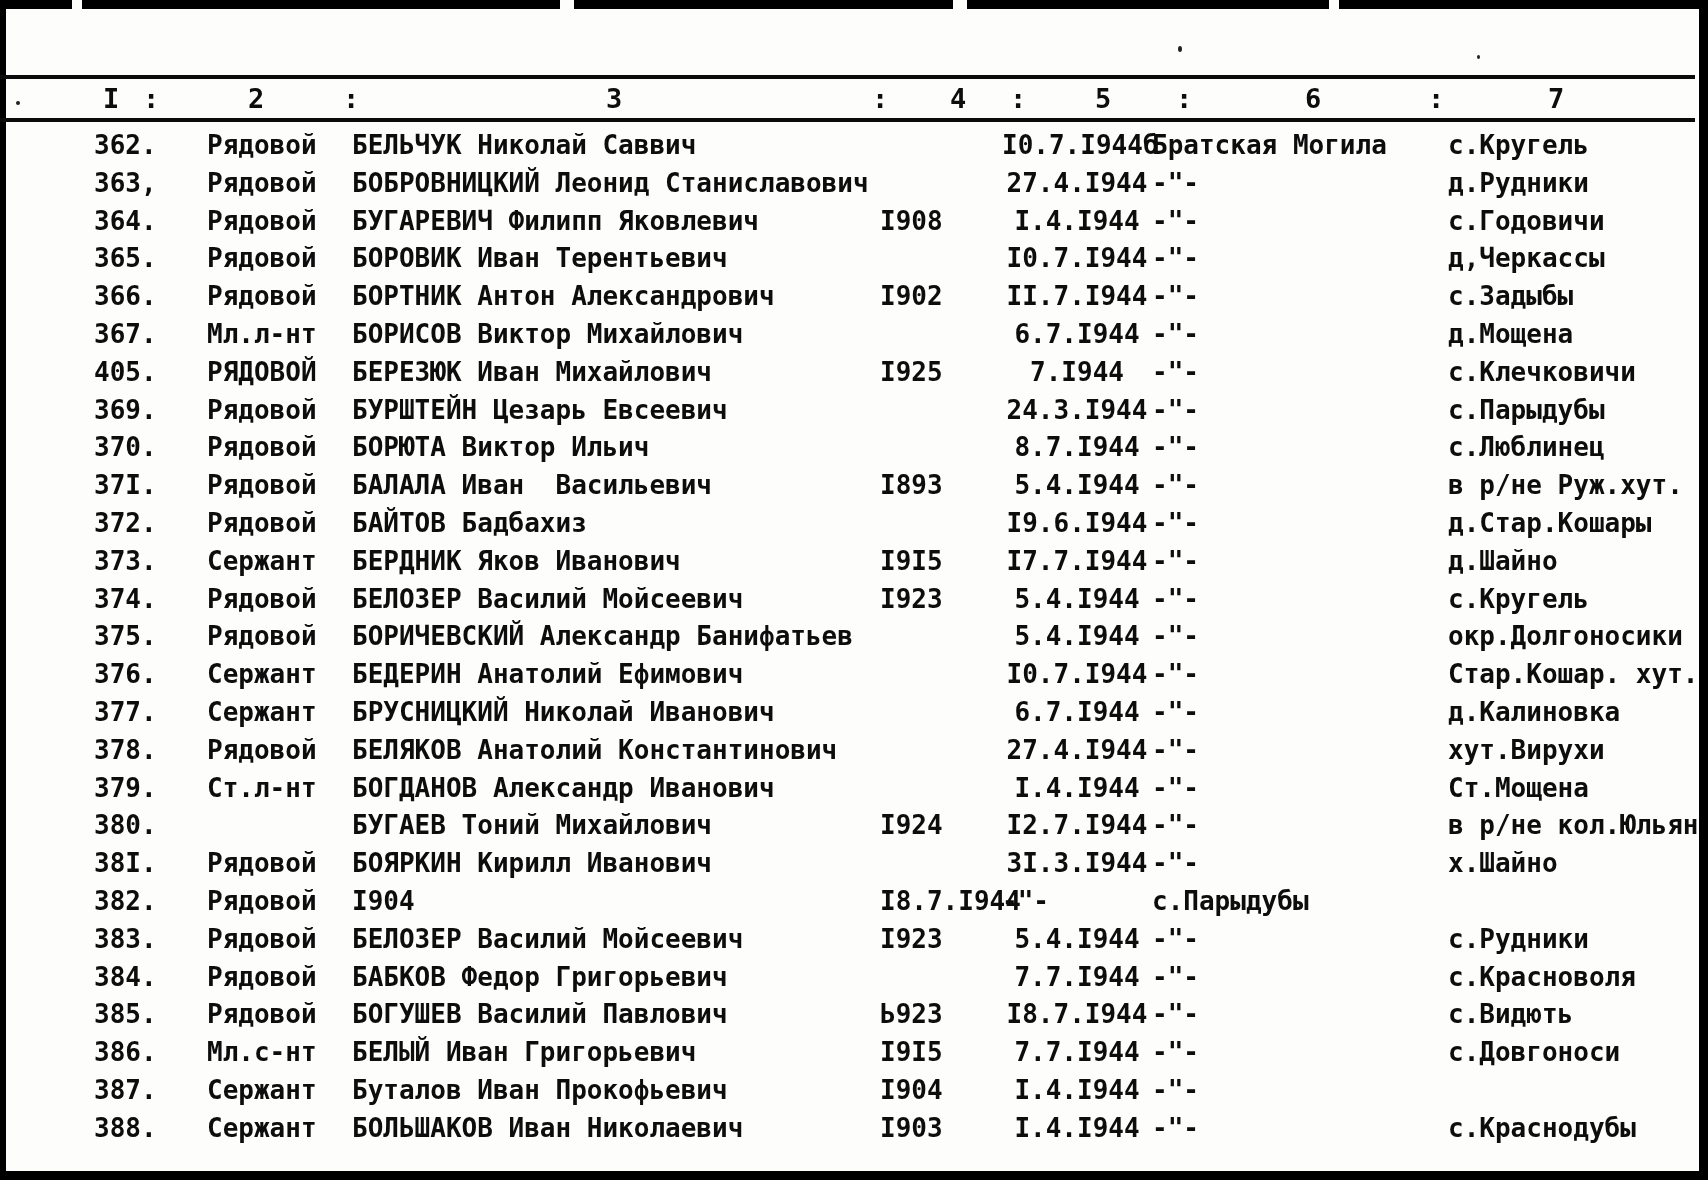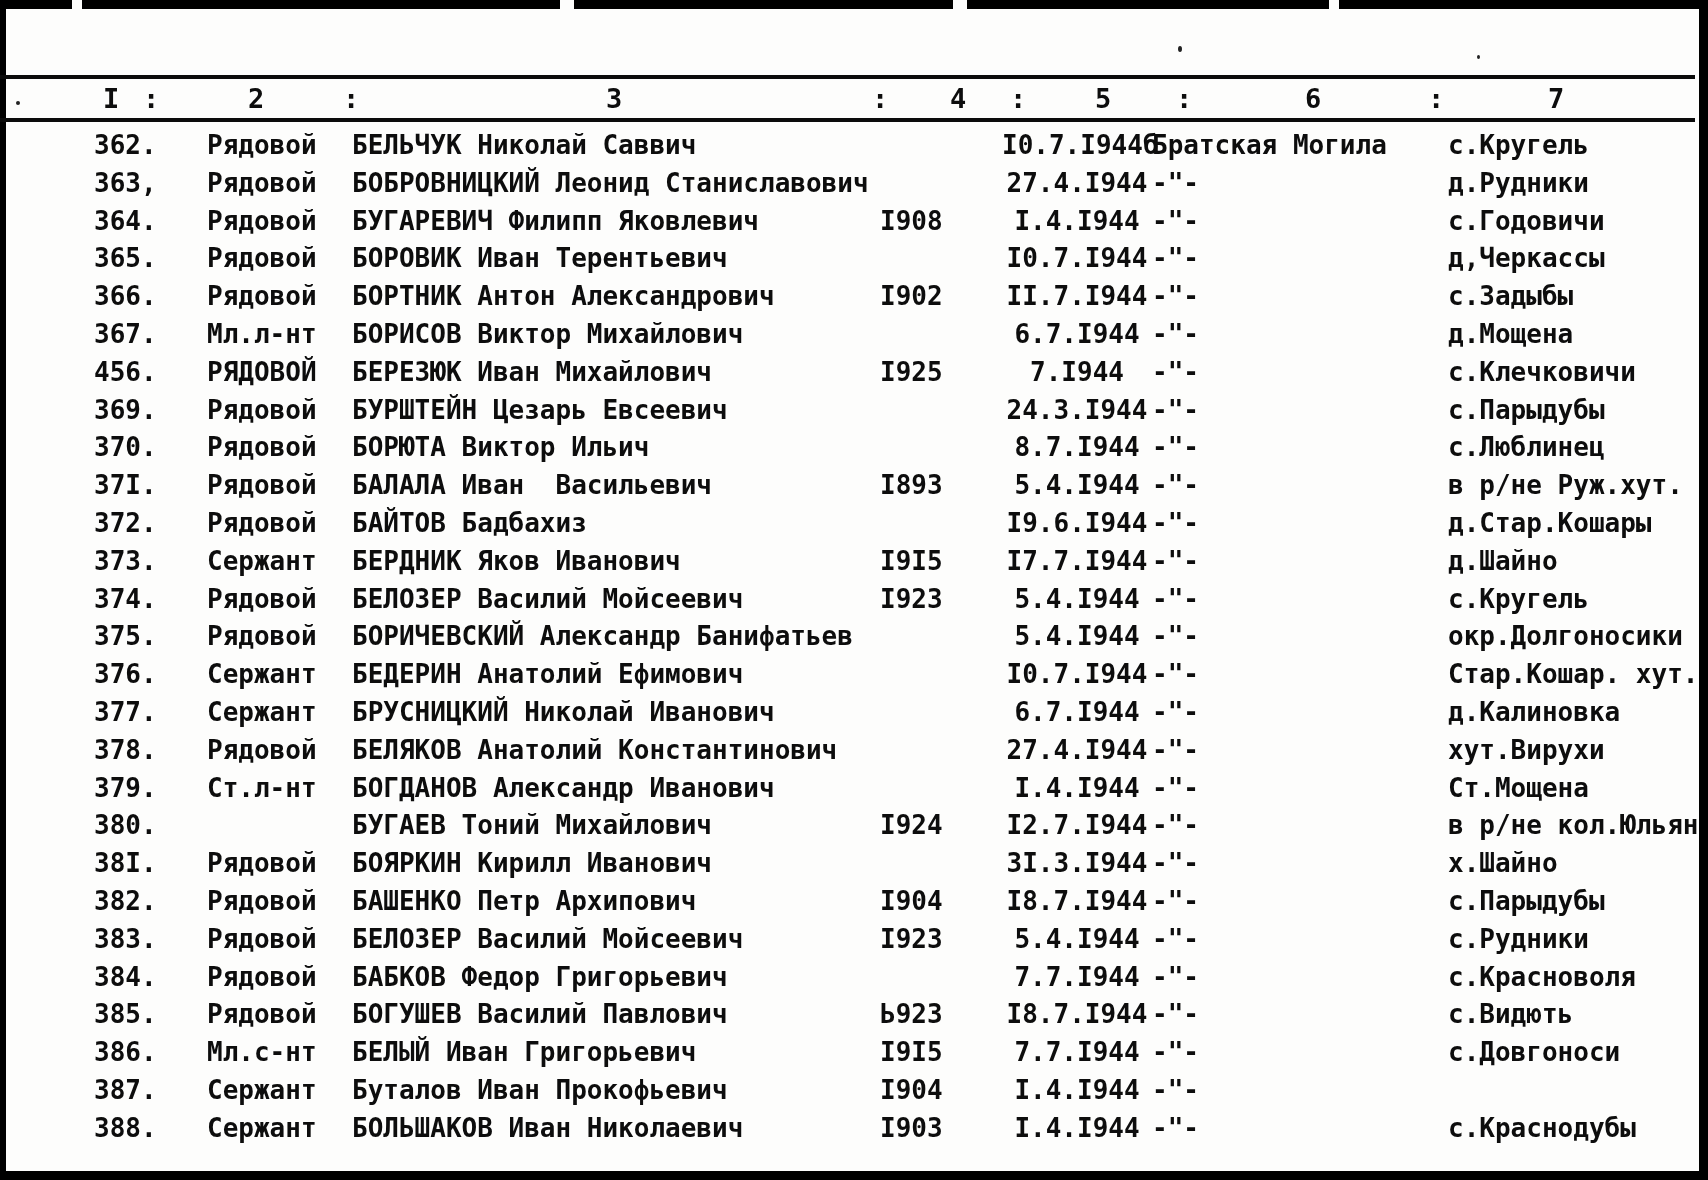--- a/index.html
+++ b/index.html
@@ -151,21 +151,21 @@
     <span class="c num">367.</span>
     <span class="c rank">Мл.л-нт</span>
     <span class="c name">БОРИСОВ Виктор Михайлович</span>
     <span class="c year"></span>
     <span class="c date">6.7.I944</span>
     <span class="c grave">-"-</span>
     <span class="c place">д.Мощена</span>
   </div>
 
   <div class="row">
-    <span class="c num">456.</span>
+    <span class="c num">405.</span>
     <span class="c rank">РЯДОВОЙ</span>
     <span class="c name">БЕРЕЗЮК Иван Михайлович</span>
     <span class="c year">I925</span>
     <span class="c date">7.I944</span>
     <span class="c grave">-"-</span>
     <span class="c place">с.Клечковичи</span>
   </div>
 
   <div class="row">
     <span class="c num">369.</span>
@@ -293,21 +293,20 @@
     <span class="c name">БОЯРКИН Кирилл Иванович</span>
     <span class="c year"></span>
     <span class="c date">3I.3.I944</span>
     <span class="c grave">-"-</span>
     <span class="c place">х.Шайно</span>
   </div>
 
   <div class="row">
     <span class="c num">382.</span>
     <span class="c rank">Рядовой</span>
-    <span class="c name">БАШЕНКО Петр Архипович</span>
     <span class="c year">I904</span>
     <span class="c date">I8.7.I944</span>
     <span class="c grave">-"-</span>
     <span class="c place">с.Парыдубы</span>
   </div>
 
   <div class="row">
     <span class="c num">383.</span>
     <span class="c rank">Рядовой</span>
     <span class="c name">БЕЛОЗЕР Василий Мойсеевич</span>

